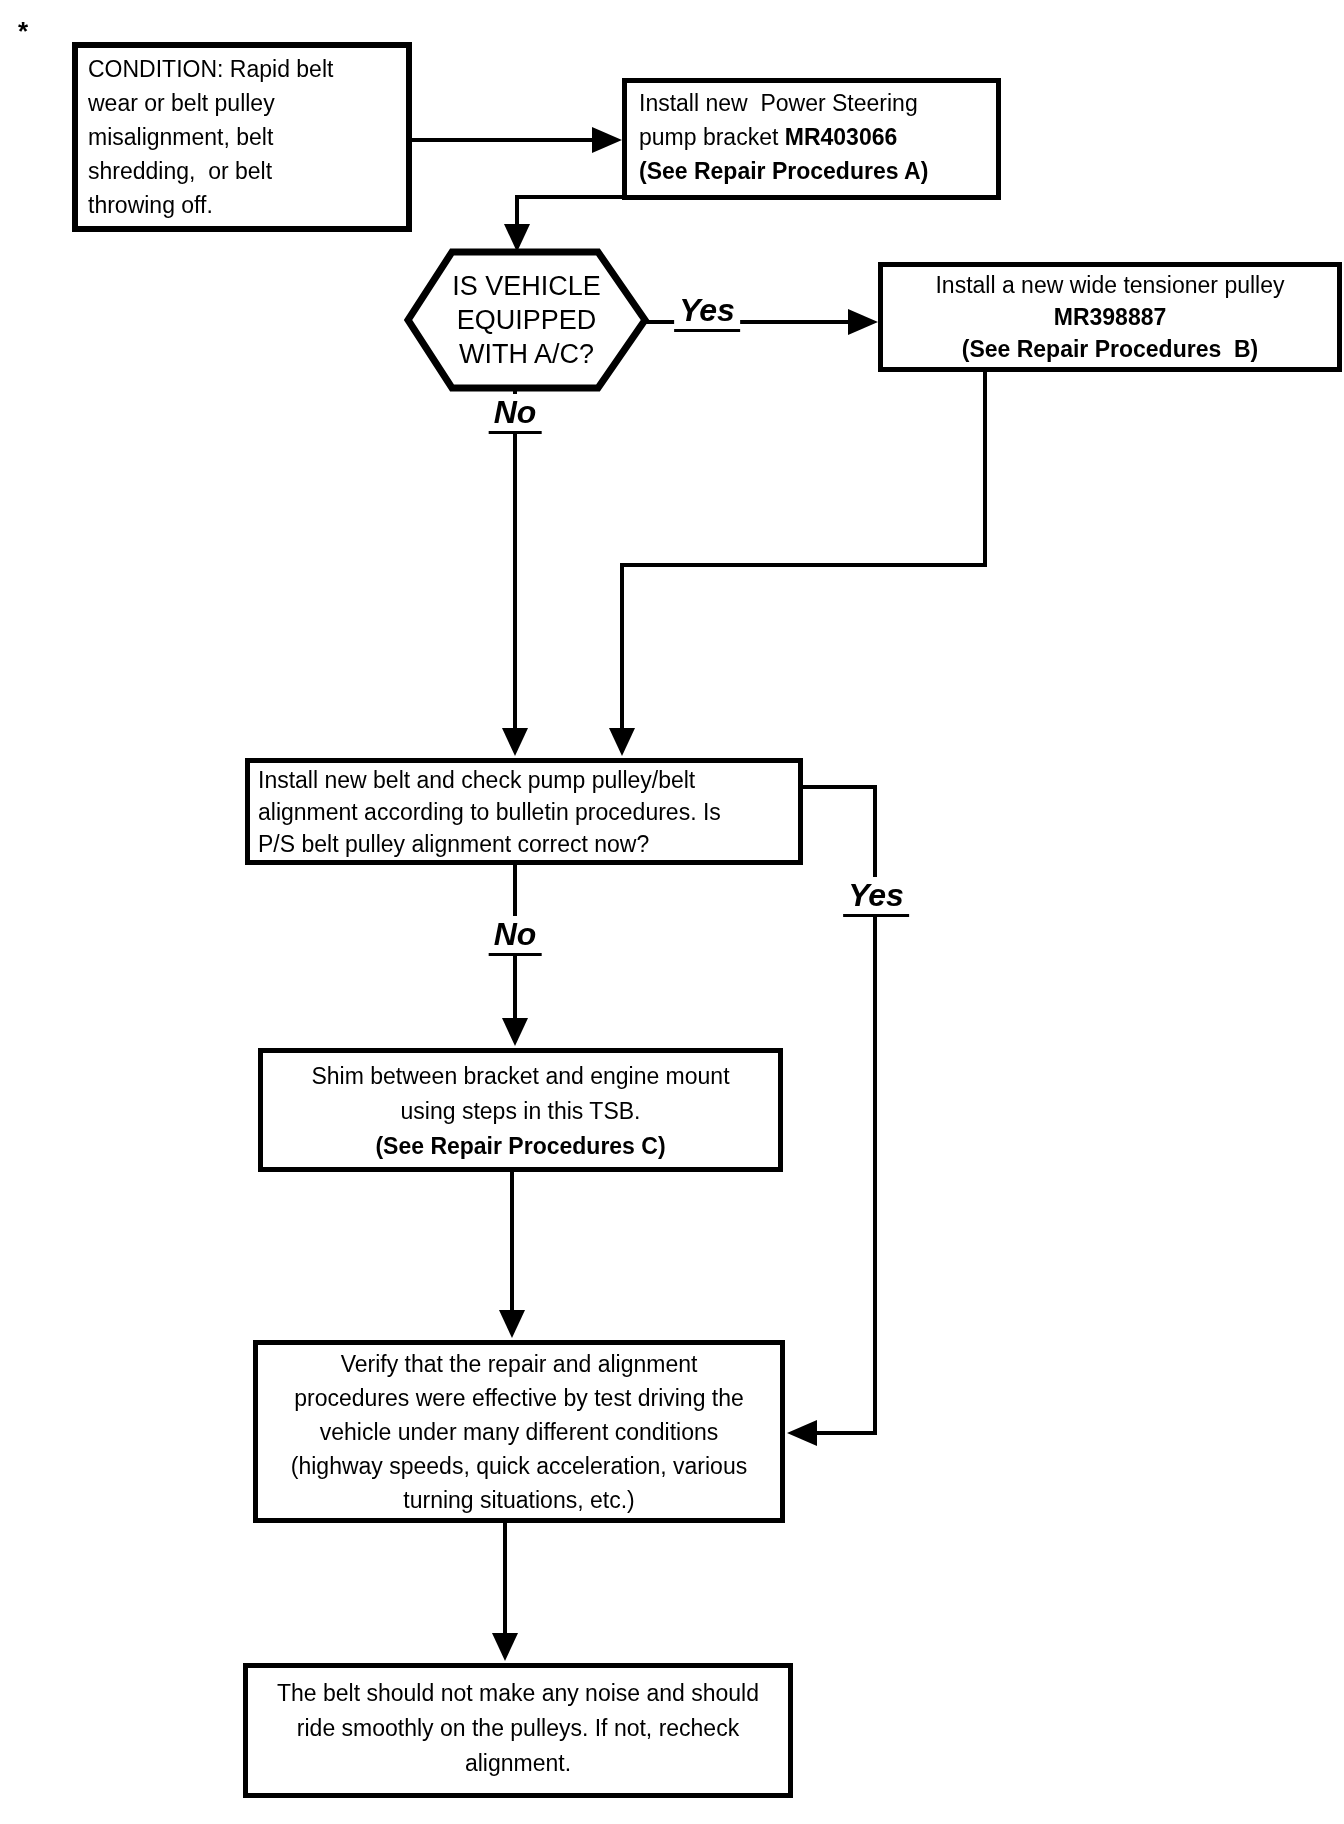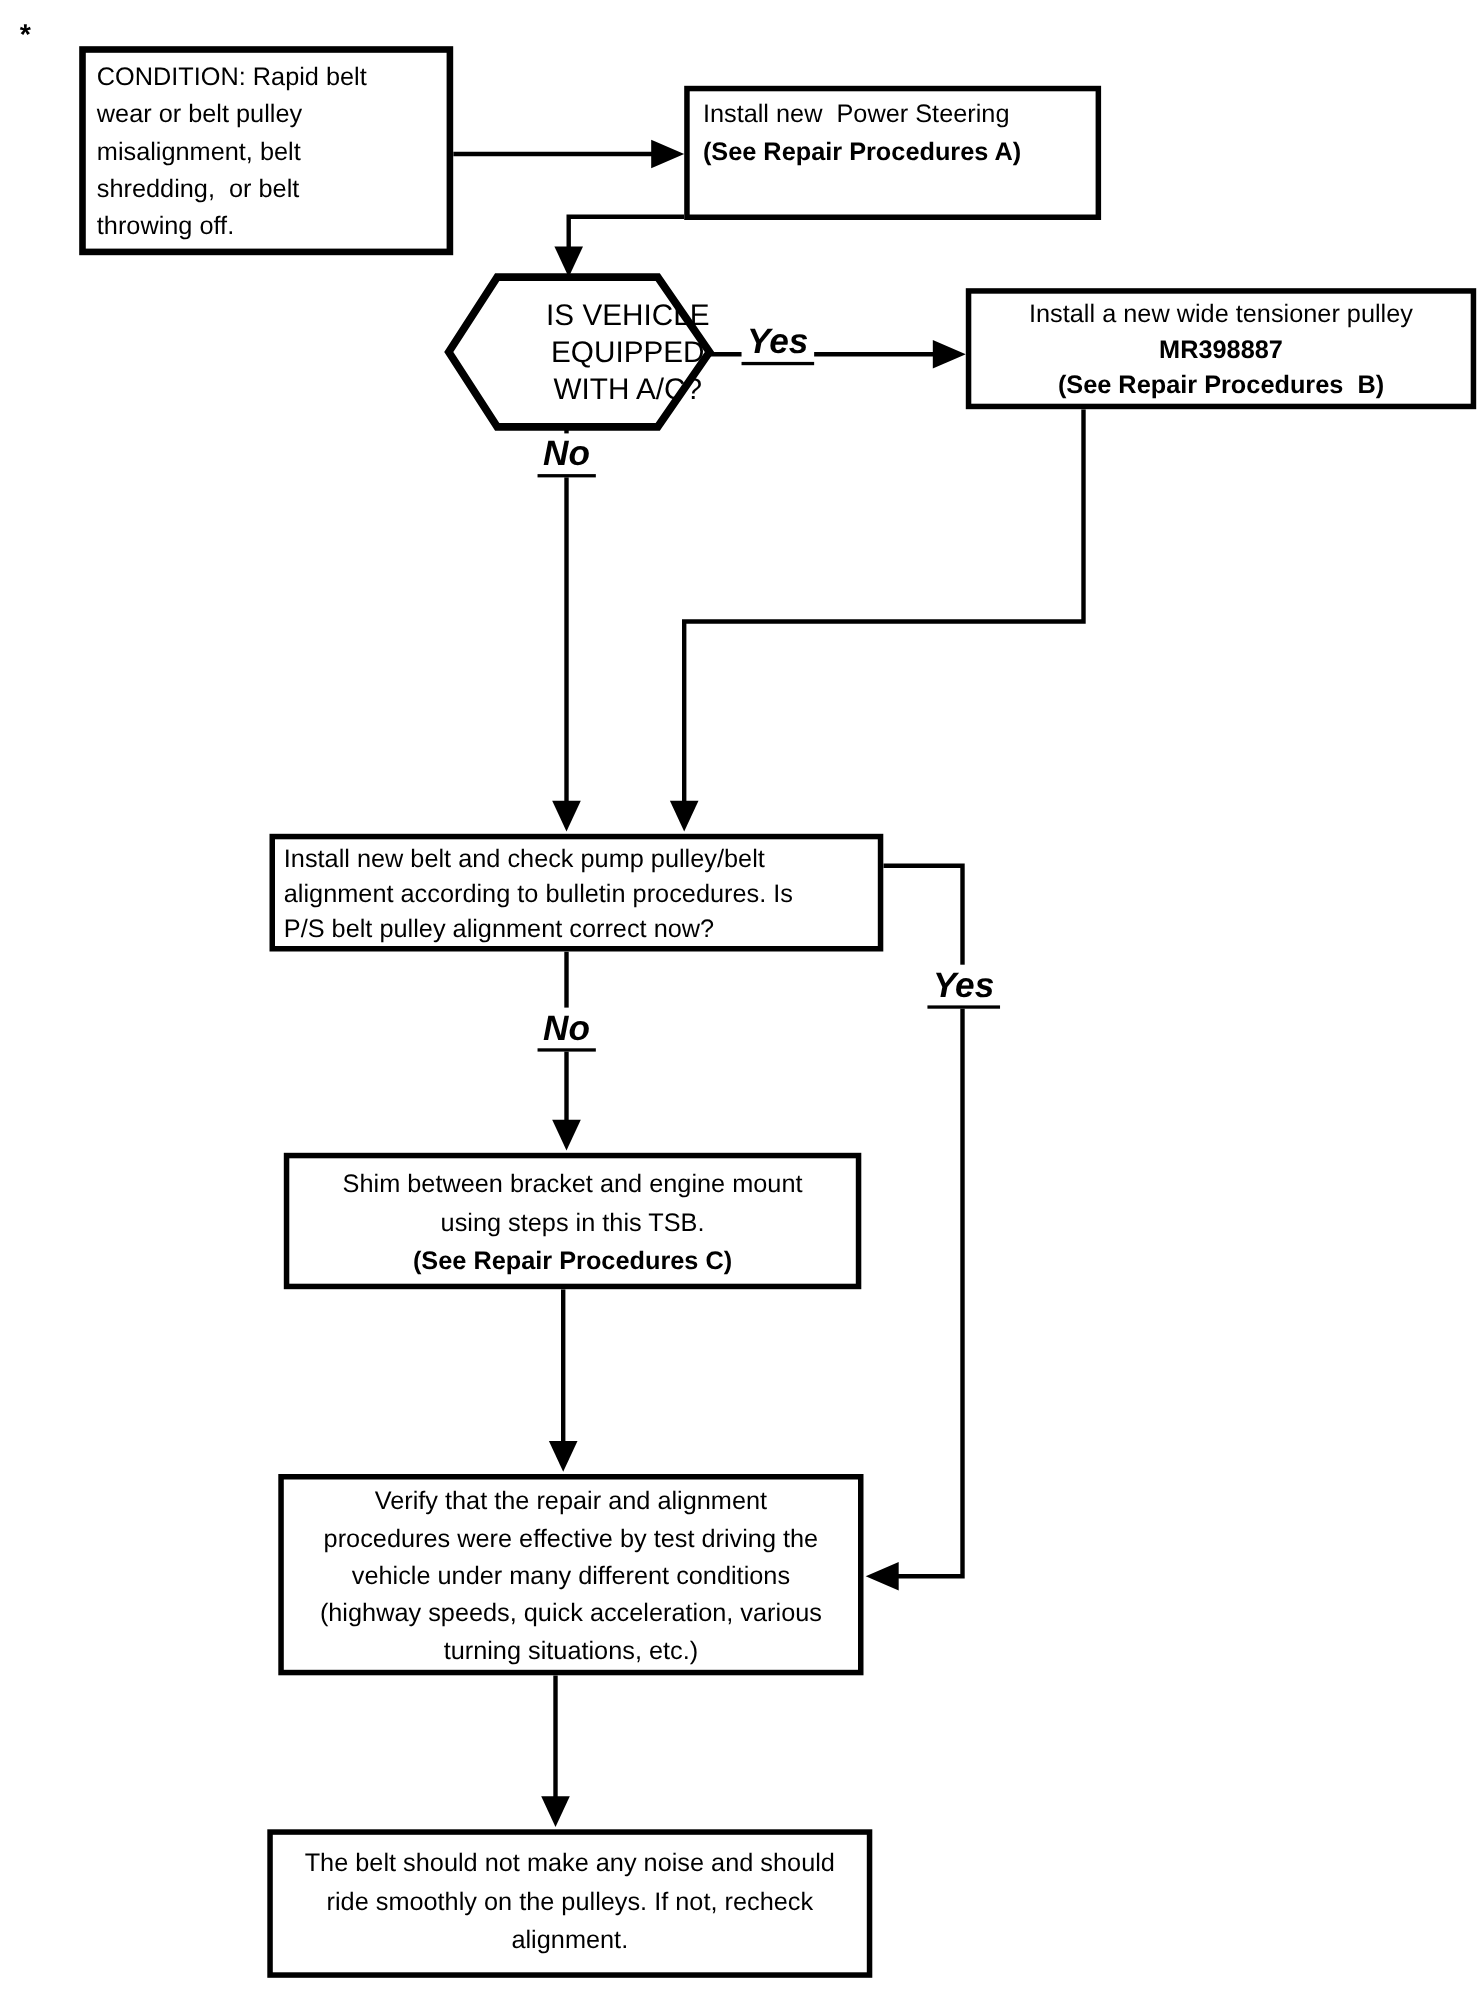--- a/index.html
+++ b/index.html
@@ -111,24 +111,25 @@
   <div class="flow-box txt-left" style="left:72px; top:42px; width:340px; height:190px; border-width:6px; padding:4px 10px;">
     <div class="line">CONDITION: Rapid belt</div>
     <div class="line">wear or belt pulley</div>
     <div class="line">misalignment, belt</div>
     <div class="line">shredding,  or belt</div>
     <div class="line">throwing off.</div>
   </div>
 
   <div class="flow-box txt-left" style="left:622px; top:78px; width:379px; height:122px; padding:3px 12px;">
     <div class="line">Install new  Power Steering</div>
+    <div class="line"><span>pump bracket </span><b>MR403066</b></div>
     <div class="line" style="font-weight:bold;">(See Repair Procedures A)</div>
   </div>
 
-  <div class="hex-text" style="left:408px; top:252px; width:237px; height:136px;justify-content:flex-end;">
+  <div class="hex-text" style="left:408px; top:252px; width:237px; height:136px;">
     <div>
       <div class="line">IS VEHICLE</div>
       <div class="line">EQUIPPED</div>
       <div class="line">WITH A/C?</div>
     </div>
   </div>
 
   <div class="flow-box txt-center" style="left:878px; top:262px; width:464px; height:110px; padding:2px 8px; line-height:32px;">
     <div class="line">Install a new wide tensioner pulley</div>
     <div class="line" style="font-weight:bold;">MR398887</div>

